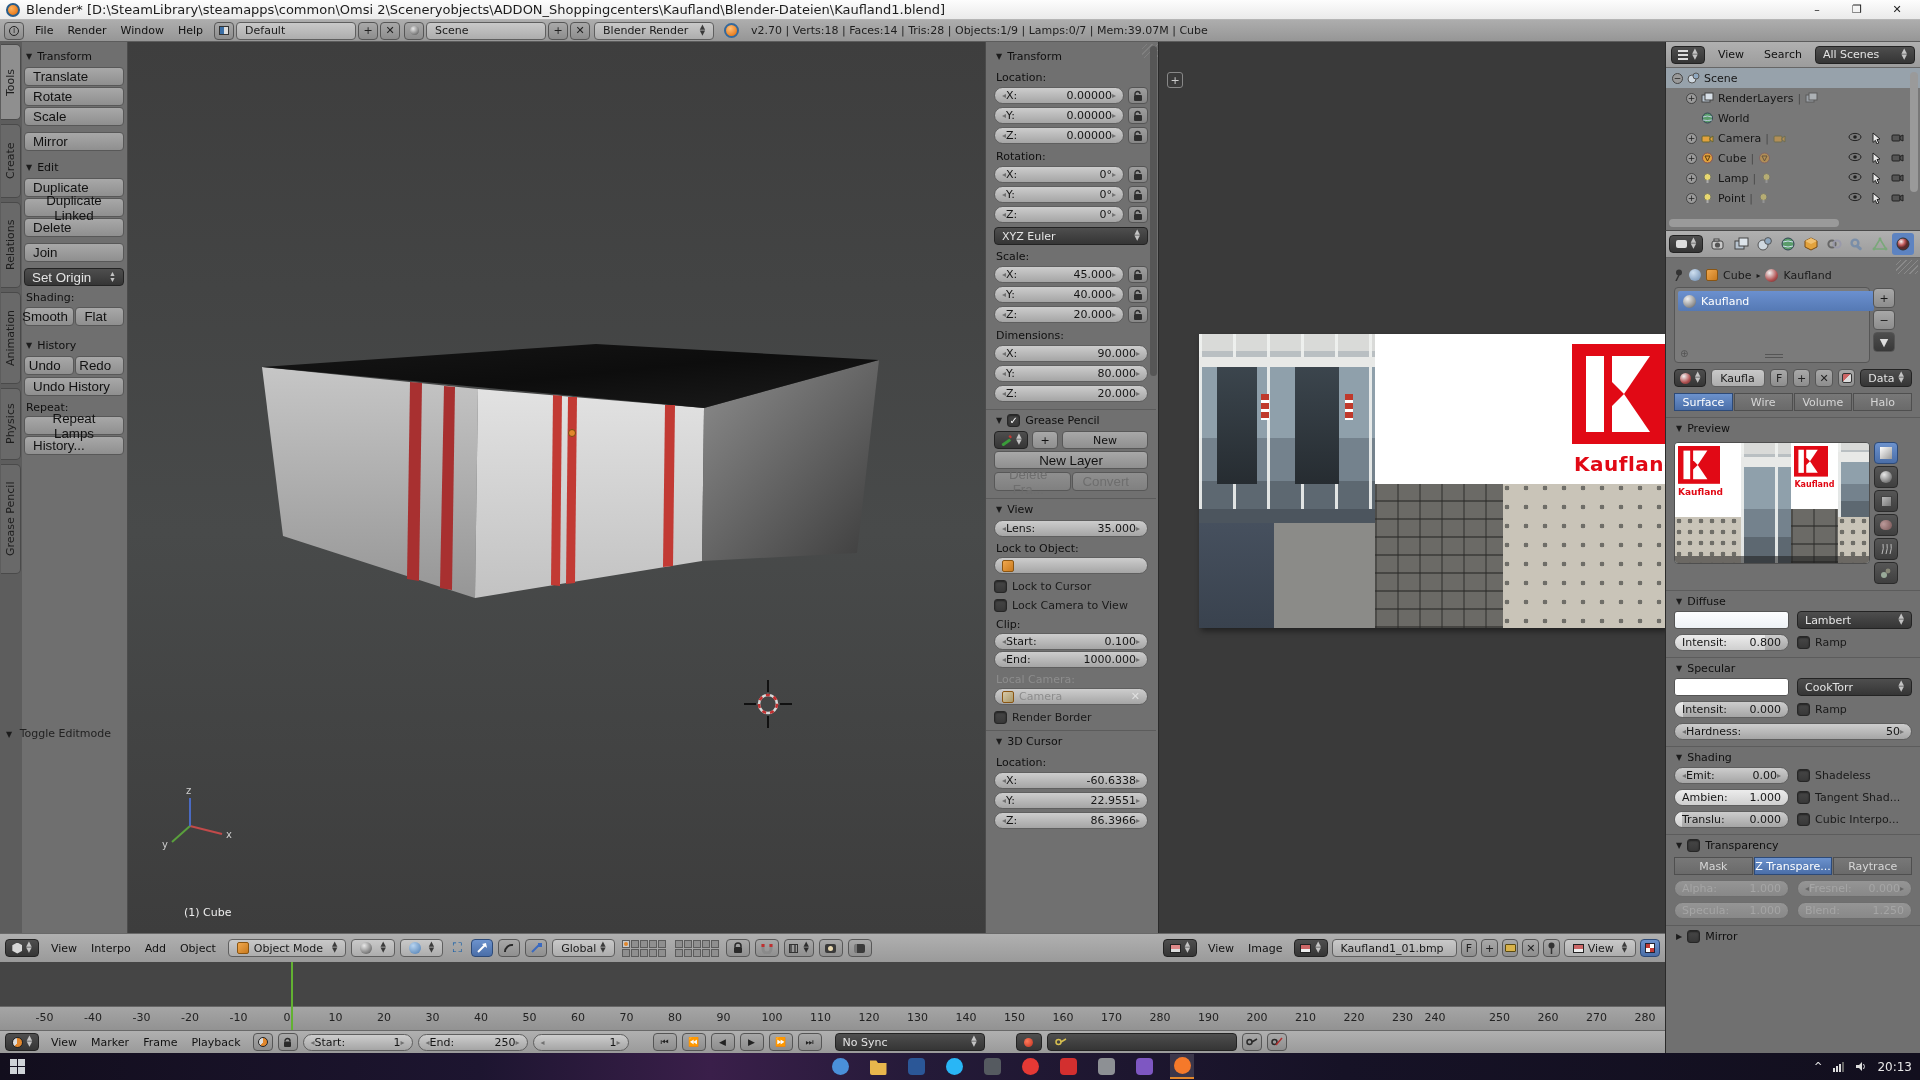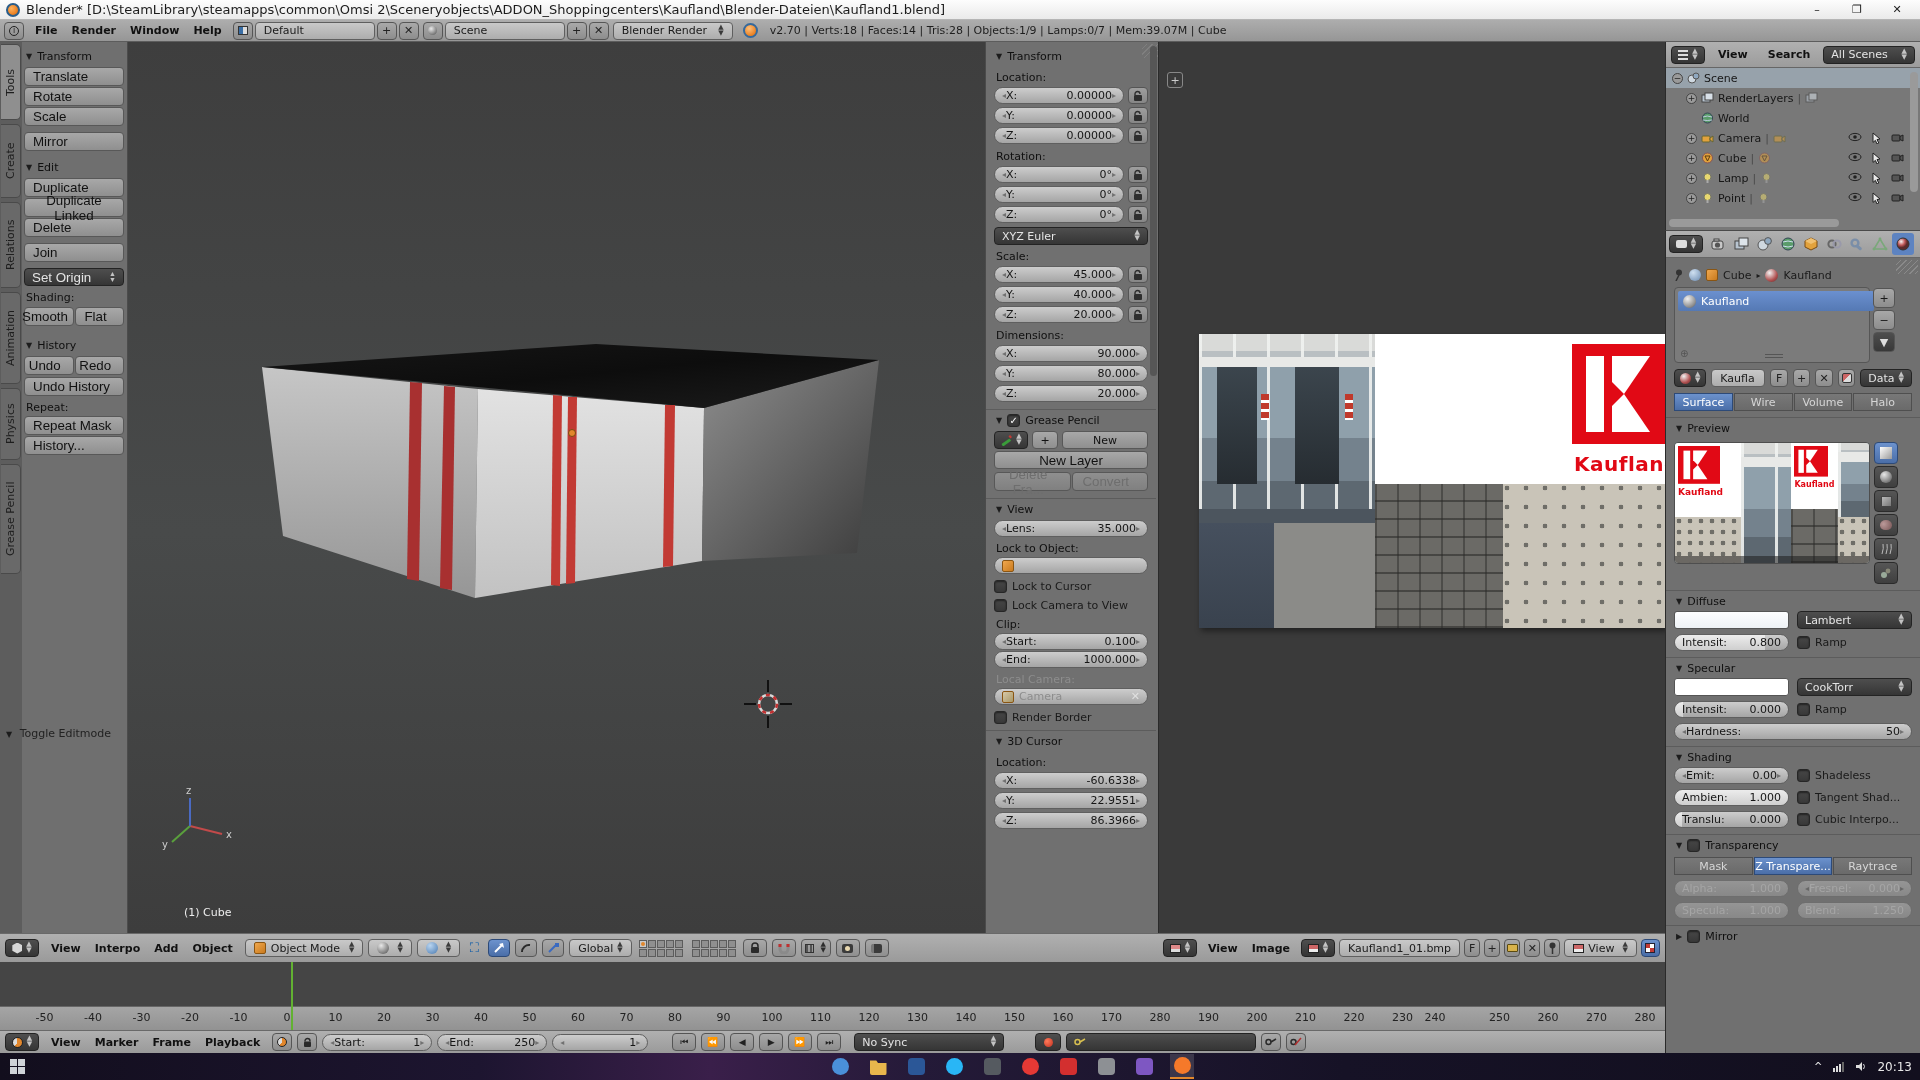--- a/index.html
+++ b/index.html
@@ -1,20 +1,20 @@
 <!DOCTYPE html>
 <html><head>
 <meta charset="utf-8">
 <style>
   * { margin:0; padding:0; box-sizing:border-box; }
   html,body { width:1920px; height:1080px; overflow:hidden; background:#444; }
   body { font-family:"DejaVu Sans","Liberation Sans",sans-serif; font-size:11px; color:#1a1a1a; }
   .abs { position:absolute; }
   #stage { position:relative; width:1920px; height:1080px; background:#4a4a4a; }
-  .menu { padding:3px 7px; color:#111; cursor:default; border-radius:3px;font-weight:bold; }
+  .menu { padding:3px 7px; color:#111; cursor:default; border-radius:3px; }
   .btn { background:linear-gradient(#a8a8a8,#8f8f8f); border:1px solid #585858; border-radius:4px; color:#111; display:flex; align-items:center; justify-content:center; padding:0 8px; height:18px; }
   .btn.dark, .drop-dark { background:linear-gradient(#4e4e4e,#353535); border:1px solid #232323; color:#e4e4e4; border-radius:4px; display:flex; align-items:center; height:18px; padding:0 7px; }
   .btn.blue { background:linear-gradient(#6c92cd,#4a6ea8); border-color:#2d4a78; color:#fff; }
   .num { background:linear-gradient(#cdcdcd,#a5a5a5); border:1px solid #5f5f5f; border-radius:9px; height:17px; display:flex; align-items:center; padding:0 7px; color:#151515; position:relative; }
   .num .lab { flex:0 0 auto; }
   .num .val { flex:1; text-align:right; }
   .num.dis { background:linear-gradient(#959595,#888); color:#aeaeae; border-color:#6e6e6e; }
   .num.dis .val, .num.dis .lab { color:#a5a5a5; }
   .arr { color:#5a5a5a; font-size:8px; opacity:.75; }
   .cb { width:13px; height:13px; background:linear-gradient(#474747,#383838); border:1px solid #262626; border-radius:3px; box-shadow:inset 0 1px 2px rgba(0,0,0,.55); flex:0 0 auto; display:flex; align-items:center; justify-content:center; color:#fff; font-size:10px; line-height:1; }
@@ -232,21 +232,21 @@
       <div class="panel-h" style="margin-top:8px;">
           <span class="tri">▼</span>
           <span>History</span>
         </div>
       <div class="half">
         <button class="btn tbtn c">Undo</button>
         <button class="btn tbtn c">Redo</button>
       </div>
       <button class="btn tbtn">Undo History</button>
       <div class="ts-label">Repeat:</div>
-      <button class="btn tbtn">Repeat Mask</button>
+      <button class="btn tbtn">Repeat Lamps</button>
       <button class="btn tbtn">History...</button>
     </div>
     <div class="abs" style="left:6px; top:685px;">
       <span class="tri">▼</span>
       <span style="margin-left:4px;color:#222;">Toggle Editmode</span>
     </div>
   </div>
 
   <div id="viewport" class="abs">
 

